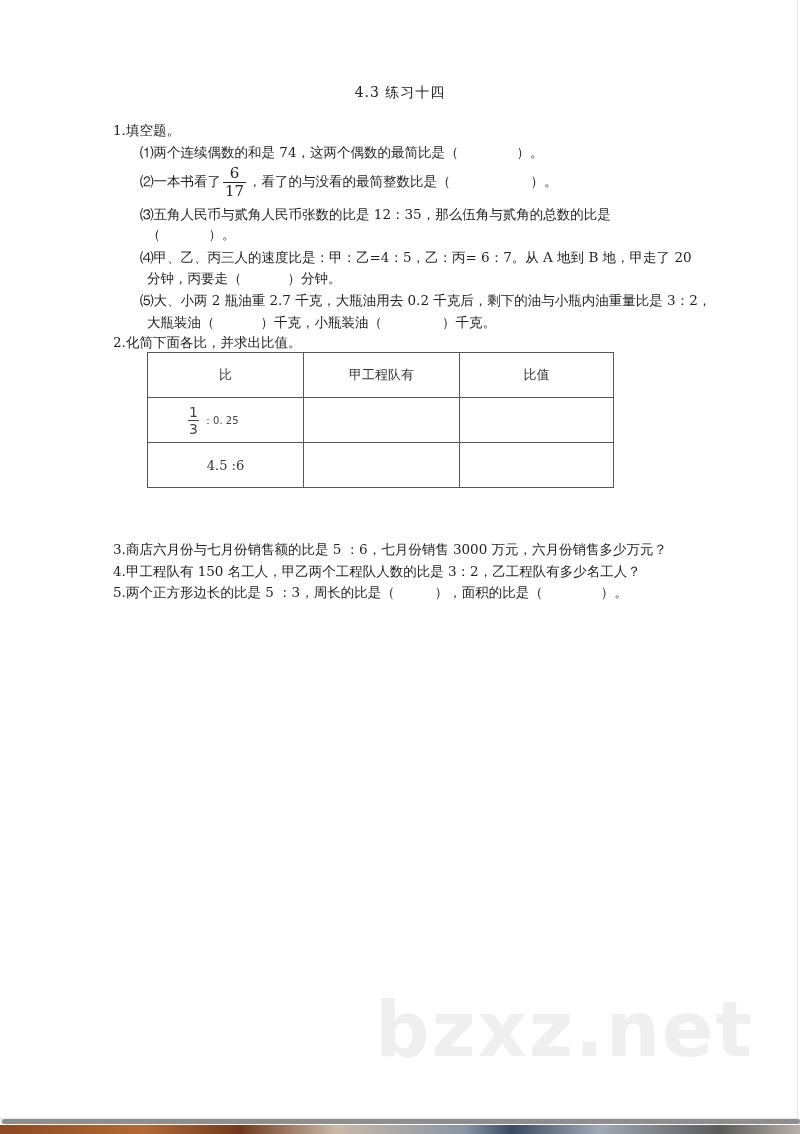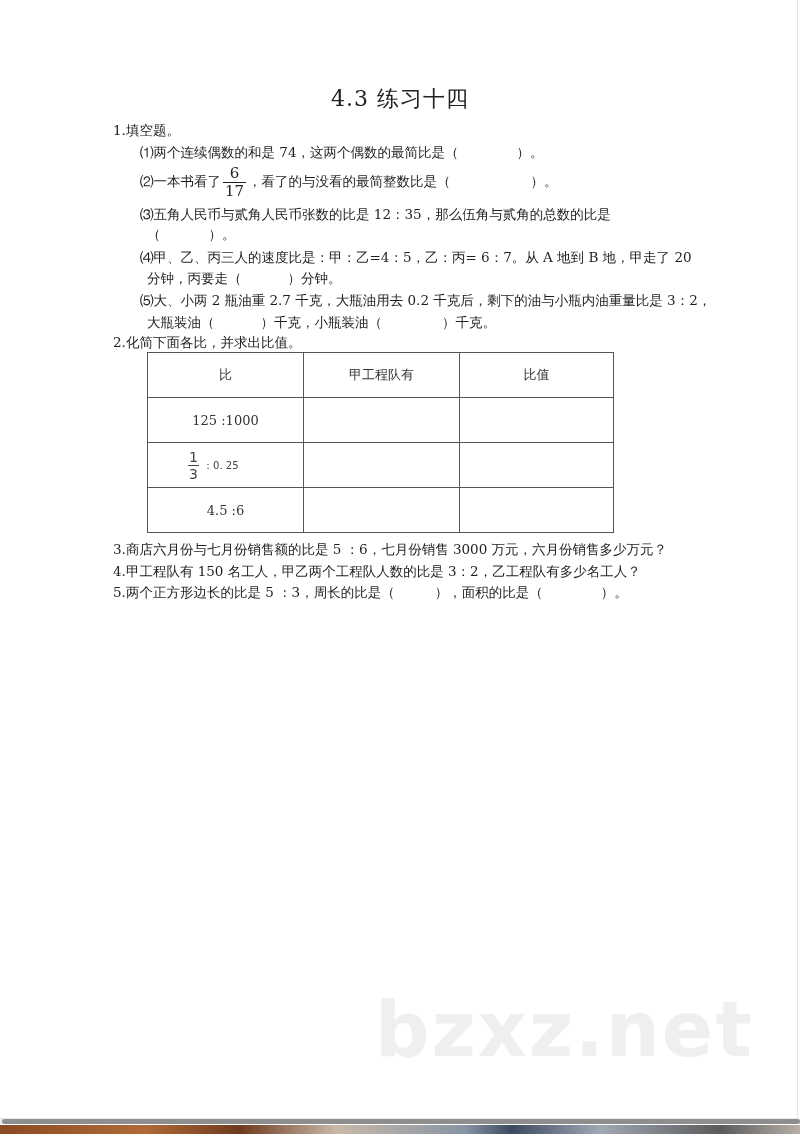--- a/index.html
+++ b/index.html
@@ -23,21 +23,21 @@
       height: 1118px;
       background: #ffffff;
       border-right: 1px solid #e4e4e4;
     }
     .title {
       position: absolute;
       top: 84px;
       left: 0;
       width: 800px;
       text-align: center;
-      font-size: 22px;
+      font-size: 14px;
       letter-spacing: 1px;
       color: #222;
     }
     .line {
       position: absolute;
       font-size: 13.5px;
       line-height: 18px;
       white-space: nowrap;
       color: #1e1e1e;
     }
@@ -166,25 +166,20 @@
   <div class="line section-head" style="top:333px;">2.化简下面各比，并求出比值。</div>
 
   <table class="ratio-table">
     <tbody>
         <tr>
       <th class="c1">比</th>
       <th class="c2">甲工程队有</th>
       <th class="c3">比值</th>
     </tr>
     <tr>
-      <td>125 :1000</td>
-      <td></td>
-      <td></td>
-    </tr>
-    <tr>
       <td style="text-align:left; padding-left:40px;">
         <span class="tfrac"><span class="num">1</span><span class="den">3</span></span>
         <span class="sans-ratio">：0. 25</span>
       </td>
       <td></td>
       <td></td>
     </tr>
     <tr>
       <td>4.5 :6</td>
       <td></td>

